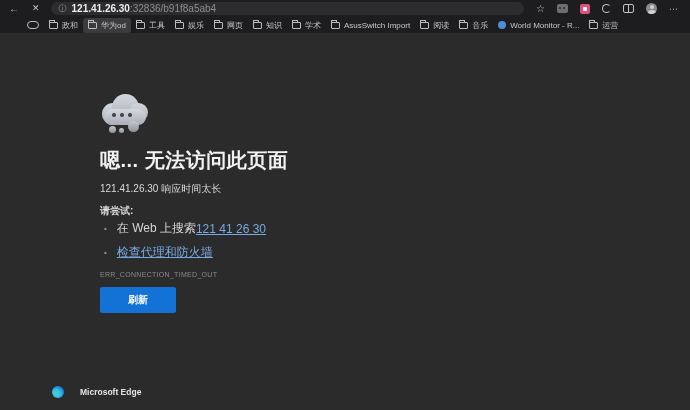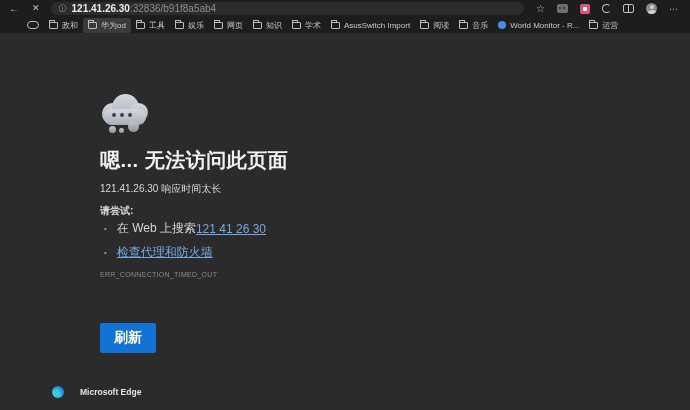--- a/index.html
+++ b/index.html
@@ -99,22 +99,22 @@
   .err-list li::before { content:"•"; color:#a0a0a0; font-size:8px;
     margin-right:10px; margin-left:4px; }
   .err-list a { color:var(--link_blue,#76a9e3); text-decoration:underline;
     cursor:pointer; }
   .err-list a:empty, .err-list span:empty { display:none; }
   .kind-underlined span { text-decoration:underline; }
   .err-code { position:absolute; left:100px; top:238px; font-size:7px;
     color:#8b8b8b; letter-spacing:0.3px; }
   .refresh-btn { position:absolute; left:100px; top:254px;
     background:var(--accent_blue,#1272d6); color:#fff; border:none;
-    border-radius:2px; font-size:14px; font-weight:bold; padding:6px 14px;
-    cursor:pointer; font-family:"Liberation Sans", sans-serif;margin-top:36px; }
+    border-radius:2px; font-size:10px; font-weight:bold; padding:6px 28px;
+    cursor:pointer; font-family:"Liberation Sans", sans-serif; }
 
   .footer { position:absolute; left:36px; bottom:12px; display:flex;
     align-items:center; }
   .edge-logo { width:12px; height:12px; border-radius:50%;
     background:radial-gradient(circle at 35% 65%, #47d8b0 0%, #35c1f1 35%, #2586d8 65%, #1b4c9b 100%); }
   .footer span { margin-left:16px; font-size:8.5px; font-weight:bold;
     color:#e3e3e3; }
 </style>
 </head>
 <body>

